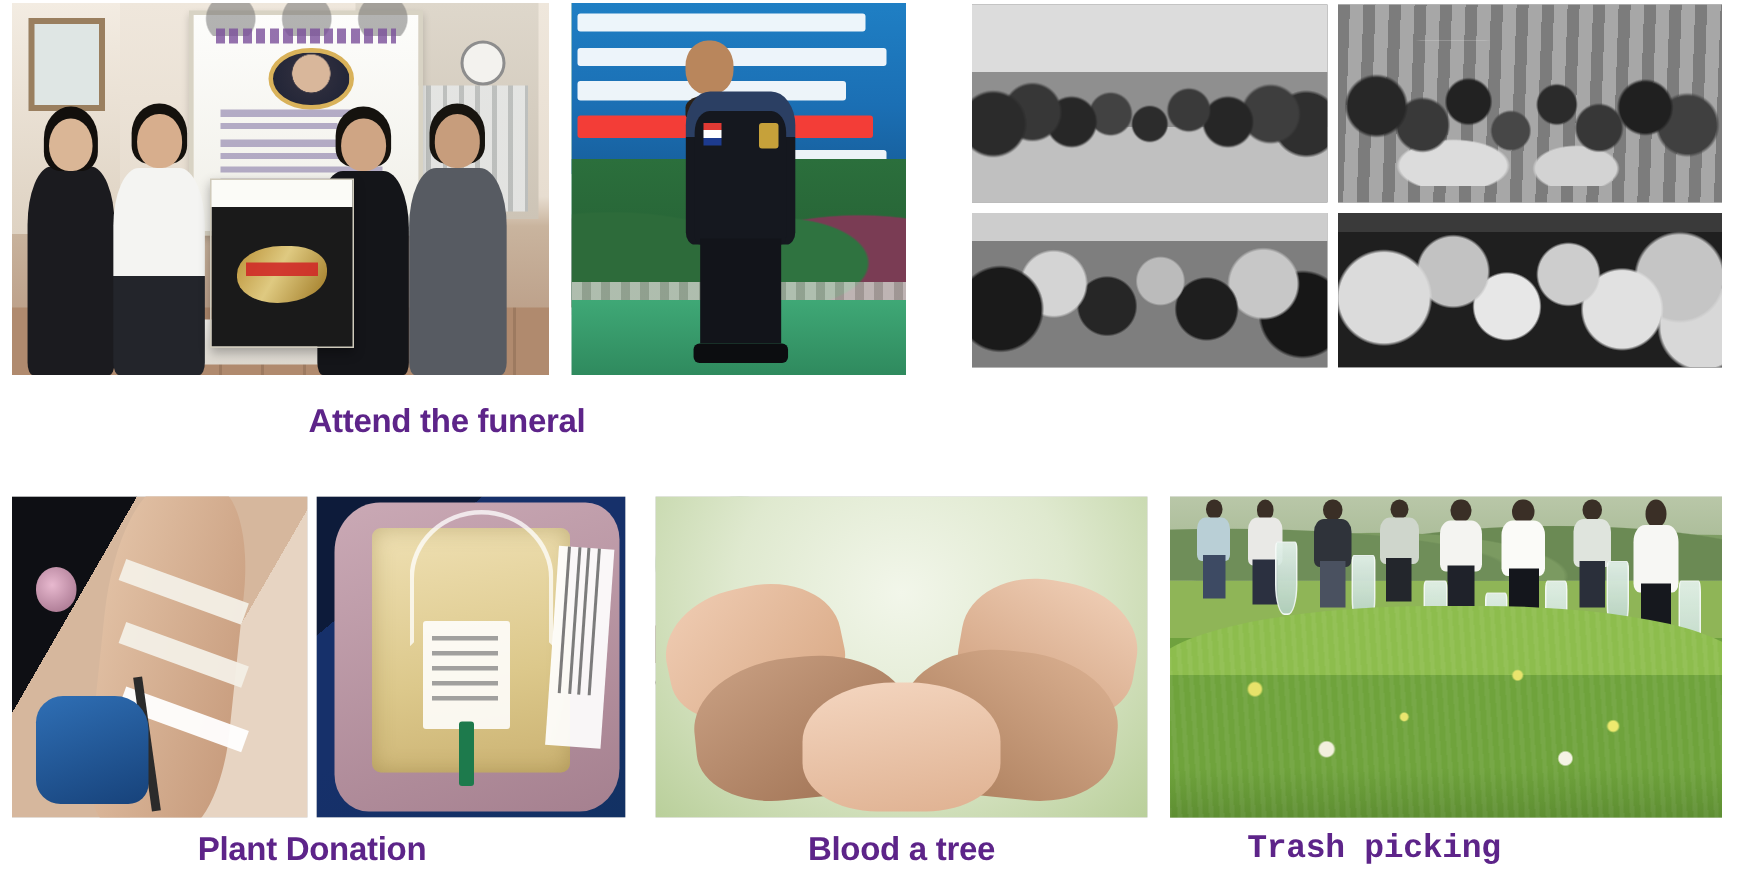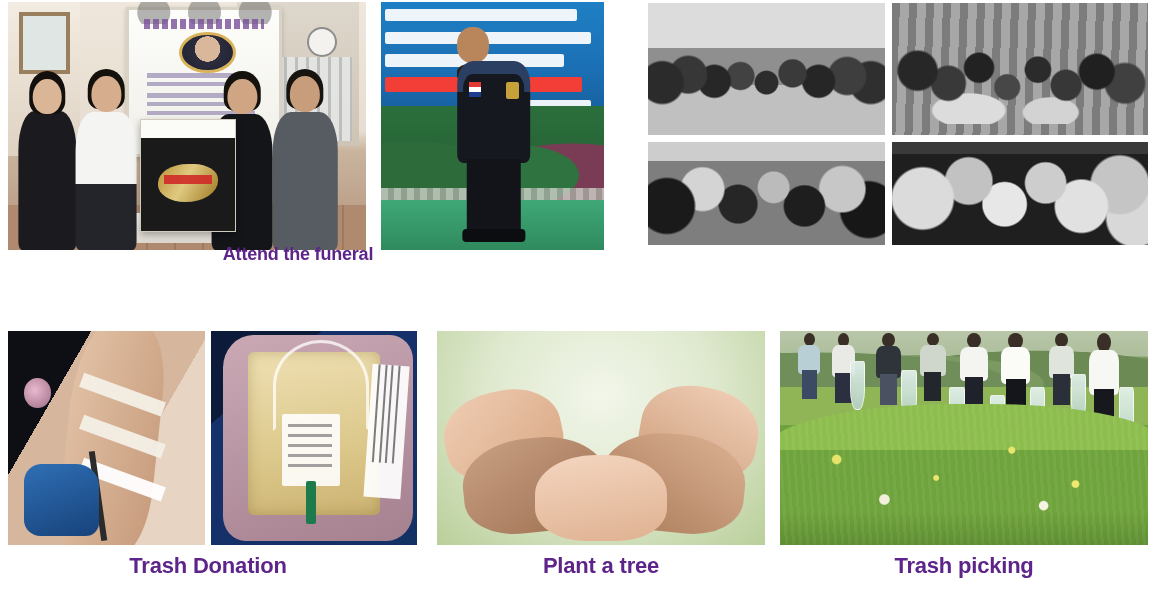--- a/index.html
+++ b/index.html
@@ -512,21 +512,21 @@
         <div class="torso"></div>
         <div class="vest"></div>
         <div class="flag"></div>
         <div class="badge"></div>
         <div class="legs"></div>
         <div class="shoes"></div>
       </div>
     </div>
   </div>
 
-  <div class="caption" style="left:8px; top:244px; width:580px; font-size:18px;">Attend the funeral</div>
+  <div class="caption" style="left:8px; top:268px; width:580px; font-size:22px;">Attend the funeral</div>
 
   <div class="gcell gray" style="left:648px; top:3px; width:237px; height:132px;">
     <div class="crowd-a"></div>
   </div>
   <div class="gcell gray" style="left:892px; top:3px; width:256px; height:132px;">
     <div class="crowd-b"></div>
   </div>
   <div class="gcell gray" style="left:648px; top:142px; width:237px; height:103px;">
     <div class="crowd-c"></div>
   </div>
@@ -565,37 +565,37 @@
       <div class="layer sidelabel">
         <div class="ln" style="left:16%;"></div>
         <div class="ln" style="left:34%;"></div>
         <div class="ln" style="left:52%;"></div>
         <div class="ln" style="left:70%;"></div>
       </div>
       <div class="layer greencap"></div>
     </div>
   </div>
 
-  <div class="caption" style="left:8px; top:553px; width:400px; font-size:22px;">Trash Donation</div>
+  <div class="caption" style="left:8px; top:553px; width:400px; font-size:22px;">Plant Donation</div>
 
   <div class="photo p-tree" style="left:437px; top:331px; width:328px; height:214px;">
     <div class="scene">
       <div class="layer bg"></div>
       <div class="canopy"></div>
       <div class="trunk"></div>
       <div class="soil"></div>
       <div class="hand h1"></div>
       <div class="hand h2"></div>
       <div class="hand h3"></div>
       <div class="hand h4"></div>
       <div class="hand h5"></div>
     </div>
   </div>
 
-  <div class="caption" style="left:437px; top:553px; width:328px; font-size:22px;">Plant a tree</div>
+  <div class="caption" style="left:437px; top:553px; width:328px; font-size:22px;">Blood a tree</div>
 
   <div class="photo p-trash" style="left:780px; top:331px; width:368px; height:214px;">
     <div class="scene">
       <div class="layer bg"></div>
       <div class="layer treeline"></div>
       <div class="vol" style="left:5%;  width:6%;  height:30%;">
           <div class="head"></div>
           <div class="shirt" style="background:#b9cfd6;"></div>
           <div class="legs" style="background:#3d4a63;"></div>
         </div>
@@ -638,15 +638,15 @@
       <div class="bag" style="left:33%; top:18%;"></div>
       <div class="bag" style="left:46%; top:26%;"></div>
       <div class="bag" style="left:57%; top:30%;"></div>
       <div class="bag" style="left:68%; top:26%; height:28%;"></div>
       <div class="bag" style="left:79%; top:20%;"></div>
       <div class="bag" style="left:92%; top:26%; height:34%;"></div>
       <div class="layer grass"></div>
     </div>
   </div>
 
-  <div class="caption" style="left:780px; top:553px; width:368px; font-size:22px;">Trash picking</div>
+  <div class="caption" style="left:732px; top:553px; width:368px; font-size:22px;font-family:Liberation Mono, monospace;">Trash picking</div>
 
 </div>
 
 </body></html>

